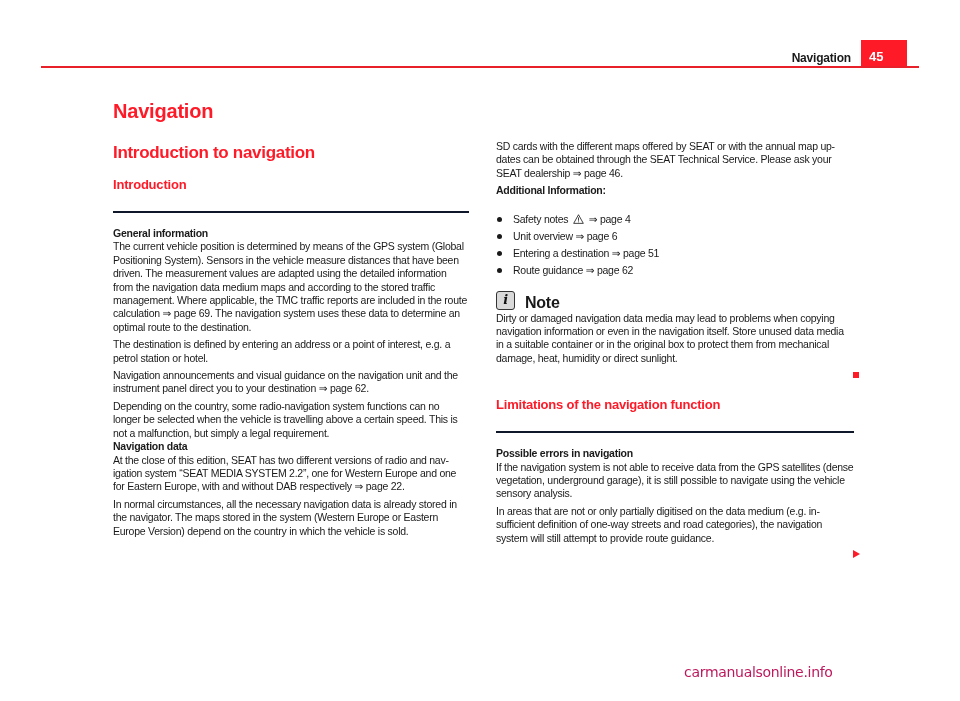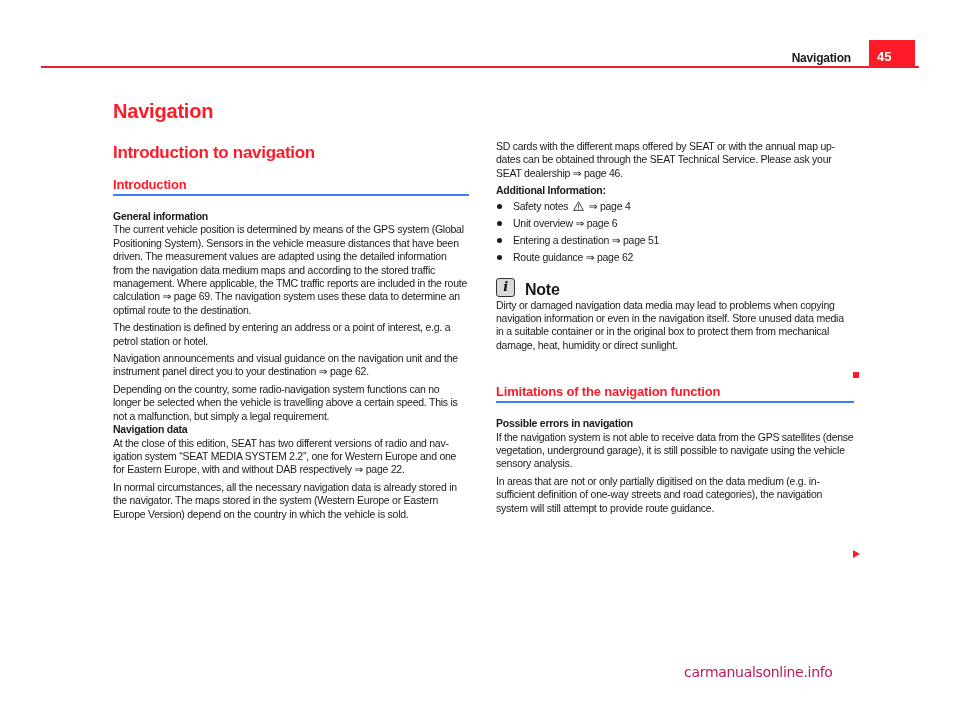--- a/index.html
+++ b/index.html
@@ -2,37 +2,37 @@
 <html><head>
 <meta charset="utf-8">
 <style>
   html, body { margin: 0; padding: 0; background: #ffffff; }
   body { width: 960px; height: 701px; position: relative; overflow: hidden;
          font-family: "DejaVu Sans Condensed", "Liberation Sans Narrow", "Liberation Sans", sans-serif; color: #1a1a1a; }
   .page-header { position: absolute; left: 41px; top: 40px; width: 878px; height: 28px; }
   .header-line { position: absolute; left: 0; right: 0; bottom: 0; height: 2px; background: #e8202a; }
   .header-title { position: absolute; right: 68px; top: 11px; font-size: 12px; font-weight: bold; color: #1a1a1a;
                   font-family: "Liberation Sans", sans-serif; letter-spacing: -0.2px; }
-  .page-num { position: absolute; right: 4px; top: 0; width: 46px; height: 28px; background: #ff1a28; color: #fff;
+  .page-num { position: absolute; right: 12px; top: 0; width: 46px; height: 28px; background: #ff1a28; color: #fff;
               font-size: 13px; font-weight: bold; font-family: "Liberation Sans", sans-serif; box-sizing: border-box;
               padding: 9px 0 0 8px; }
   .col { position: absolute; font-family: "Liberation Sans", sans-serif; font-size: 10.5px; line-height: 13.4px;
          letter-spacing: -0.25px; }
   .col-left { left: 113px; top: 98px; width: 356px; }
   .col-right { left: 496px; top: 140px; width: 358px; }
   h1.chapter { margin: 0; color: #ff1a28; font-size: 20px; font-weight: bold; line-height: 26px; letter-spacing: -0.2px; }
   h2.section { margin: 18px 0 0 0; color: #ff1a28; font-size: 17px; font-weight: bold; line-height: 22px; letter-spacing: -0.3px; }
   h3.sub { margin: 12px 0 0 0; color: #ff1a28; font-size: 13px; font-weight: bold; line-height: 17px;
-           border-bottom: 2px solid #3b82f6; padding-bottom: 1px; letter-spacing: -0.2px; }
+           border-bottom: 2px solid #0f172a; padding-bottom: 18px; letter-spacing: -0.2px; }
   .label { font-weight: bold; margin: 0; }
   p { margin: 0; }
   .gap-s { margin-top: 0; }
   .gap-m { margin-top: 4px; }
   .gap-l { margin-top: 14px; }
-  ul.bullets { list-style: none; padding: 0; margin: 2px 0 0 0; }
+  ul.bullets { list-style: none; padding: 0; margin: 15px 0 0 0; }
   ul.bullets li { position: relative; padding-left: 17px; margin-bottom: 4px; line-height: 13px; }
   ul.bullets li .dot { position: absolute; left: 1px; top: 4px; width: 5px; height: 5px; border-radius: 50%; background: #1a1a1a; }
   .warn-icon { display: inline-block; width: 11px; height: 10px; vertical-align: -1px; margin: 0 2px; }
   .note-head { display: flex; align-items: center; margin-top: 14px; }
   .note-icon { width: 19px; height: 19px; border: 1.5px solid #333; border-radius: 3px; background: #d9d9d9; box-sizing: border-box;
                display: flex; align-items: center; justify-content: center; font-family: "DejaVu Serif", serif; font-weight: bold;
                font-style: italic; font-size: 13px; color: #111; }
   .note-title { font-weight: bold; font-size: 16px; margin-left: 10px; margin-top: 5px; }
   .end-square { position: absolute; width: 6px; height: 6px; background: #ff1a28; }
   .cont-arrow { position: absolute; width: 0; height: 0; border-top: 4px solid transparent; border-bottom: 4px solid transparent;

